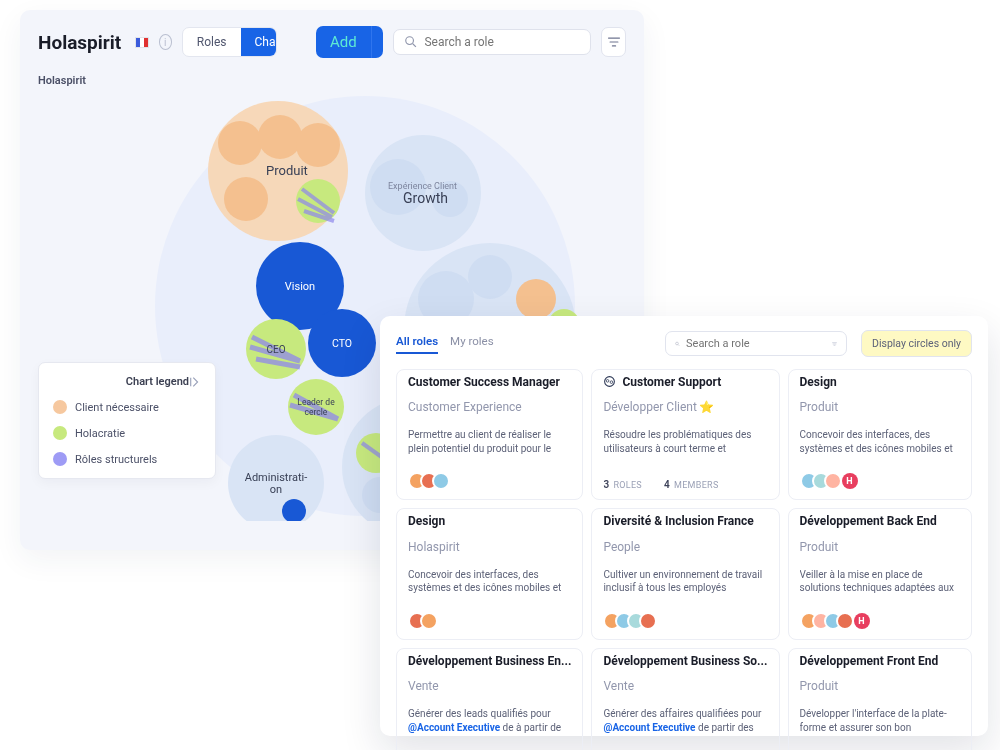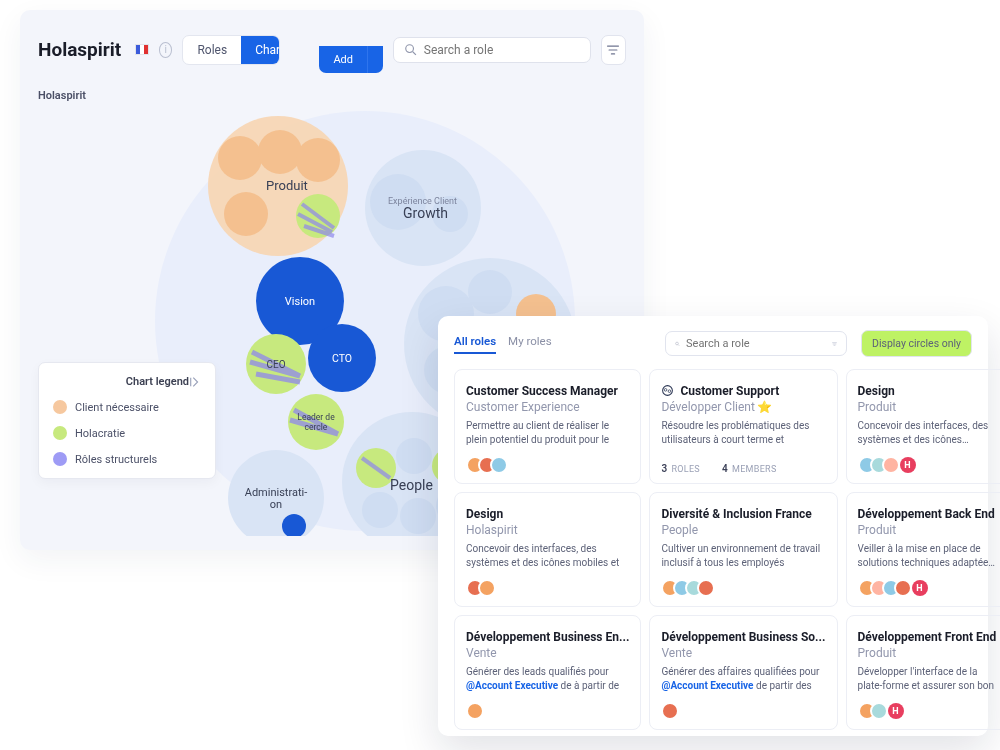--- a/index.html
+++ b/index.html
@@ -14,21 +14,21 @@
   .hdr { display: flex; align-items: center; gap: 10px; padding: 16px 18px; }
   .title { font-size: 19px; font-weight: 700; color: #1a1d29; }
   .flag { width: 16px; height: 11px; display: inline-block; background: linear-gradient(90deg,#3b5bdb 33%, #fff 33% 66%, #e03131 66%); border: 1px solid #e2e4ea; margin-left: 4px; }
   .info-dot { width:16px;height:16px;border-radius:50%;border:1.5px solid #b9bfd0;color:#b9bfd0;font-size:10px;display:flex;align-items:center;justify-content:center; }
 
   .seg { display:flex; background:#fff; border:1px solid #e3e6ef; border-radius:7px; overflow:hidden; }
   .seg button { border:none; background:transparent; padding:7px 14px; font-size:12px; color:#50566e; cursor:pointer; }
   .seg button.active { background:#1864e6; color:#fff; }
 
   .btn-add { display:flex; align-items:stretch; border-radius:7px; overflow:hidden; }
-  .btn-add button { border:none; background:#1864e6; color:#ffffff; font-size:11px; padding:7px 14px; cursor:pointer;margin-top:20px; }
+  .btn-add button { border:none; background:#1864e6; color:#5eead4; font-size:15px; padding:7px 14px; cursor:pointer; }
   .btn-add .drop { width:22px; display:flex;align-items:center;justify-content:center; border-left:1px solid #2f75ee; }
   .btn-add .drop svg { width:10px;height:10px; }
 
   .search { flex:1; max-width:215px; display:flex; align-items:center; gap:6px; background:#fff; border:1px solid #dfe2ec; border-radius:7px; padding:5px 10px; }
   .search input { border:none; outline:none; font-size:12px; flex:1; color:#3a3f55; background:transparent; }
   .search svg { width:14px;height:14px; color:#8f95ab; }
 
   .icon-btn { width:30px;height:30px; background:#fff; border:1px solid #e1e4ee; border-radius:7px; display:flex;align-items:center;justify-content:center; cursor:pointer; }
   .icon-btn svg { width:14px;height:14px; color:#6e7490; }
 
@@ -40,36 +40,36 @@
 
   
   .legend { position:absolute; left:18px; top:352px; width:178px; background:#fff; border:1px solid #e6e8f0; border-radius:7px; padding:12px 14px; box-shadow: 0 4px 12px rgba(30,35,60,.04); }
   .legend h4 { font-size:11px; color:#3c4052; font-weight:600; margin-bottom:4px; display:flex; justify-content:flex-end; align-items:center;}
   .legend h4 svg { width:12px;height:12px;color:#98a0b9; }
   .legend-row { display:flex; align-items:center; gap:8px; font-size:11px; color:#4c5168; margin-top:12px; }
   .legend-row .dot { width:14px;height:14px;border-radius:50%; }
 
   
   .panel-front {
-    position:absolute; right:12px; top:316px; width:550px; height:420px;
+    position:absolute; right:12px; top:316px; width:608px; height:420px;
     background:#fff; border-radius:10px; padding:14px 16px;
     box-shadow: 0 16px 40px rgba(20,28,60,.12);
   }
   .pf-top { display:flex; align-items:center; gap:14px; }
   .tabs { display:flex; gap:12px; font-size:11.5px; }
   .tabs .tab { color:#8b90a6; cursor:pointer; padding-bottom:4px; }
   .tabs .tab.active { color:#1858d5; font-weight:600; border-bottom:2px solid #1858d5; }
   .pf-top .spacer { flex:1; }
   .pf-search { display:flex; align-items:center; gap:6px; background:#fff; border:1px solid #e1e4ee; border-radius:7px; padding:5px 9px; width:182px; }
   .pf-search input { border:none; outline:none; font-size:11px; flex:1; }
   .pf-search svg { width:12px;height:12px; color:#8f95ab; }
-  .mini-btn { font-size:10.5px; color:#5c6178; background:#bef264; border:1px solid #e1e4ee; border-radius:7px; padding:6px 10px; cursor:pointer; }
+  .mini-btn { font-size:10.5px; color:#5c6178; background:#fef9c3; border:1px solid #e1e4ee; border-radius:7px; padding:6px 10px; cursor:pointer; }
 
   .grid { margin-top:12px; display:grid; grid-template-columns:repeat(3,1fr); gap:8px; }
-  .card { border:1px solid #eceef5; border-radius:8px; padding:14px 11px 9px; display:flex; flex-direction:column; min-height:115px; position:relative; }
+  .card { border:1px solid #eceef5; border-radius:8px; padding:5px 11px 9px; display:flex; flex-direction:column; min-height:115px; position:relative;gap:9px; }
   .card .ct { font-size:12px; font-weight:700; color:#1a1d29; line-height:1.2; white-space:nowrap; overflow:hidden; text-overflow:ellipsis; }
   .card .ct svg { width:13px;height:13px; vertical-align:-2px; margin-right:3px; color:#2b3654; }
   .card .sub { font-size:12px; color:#9297ad; margin-top:2px; }
   .card .desc { font-size:10px; color:#5d6278; line-height:1.35; margin-top:5px; overflow:hidden; display:-webkit-box; -webkit-line-clamp:2; -webkit-box-orient:vertical; }
   .card .desc .lk { color:#1864e6;font-weight:bold; }
   .card .foot { margin-top:auto; padding-top:8px; display:flex; align-items:center; justify-content:flex-start; }
   .avs { display:flex; }
   .avs span { width:18px;height:18px;border-radius:50%; border:2px solid #fff; margin-left:-6px; display:inline-block; }
   .avs span:first-child { margin-left:0; }
   .c1{background:#f4a261}.c2{background:#e76f51}.c3{background:#8ecae6}.c4{background:#a8dadc}.c5{background:#ffb4a2}

